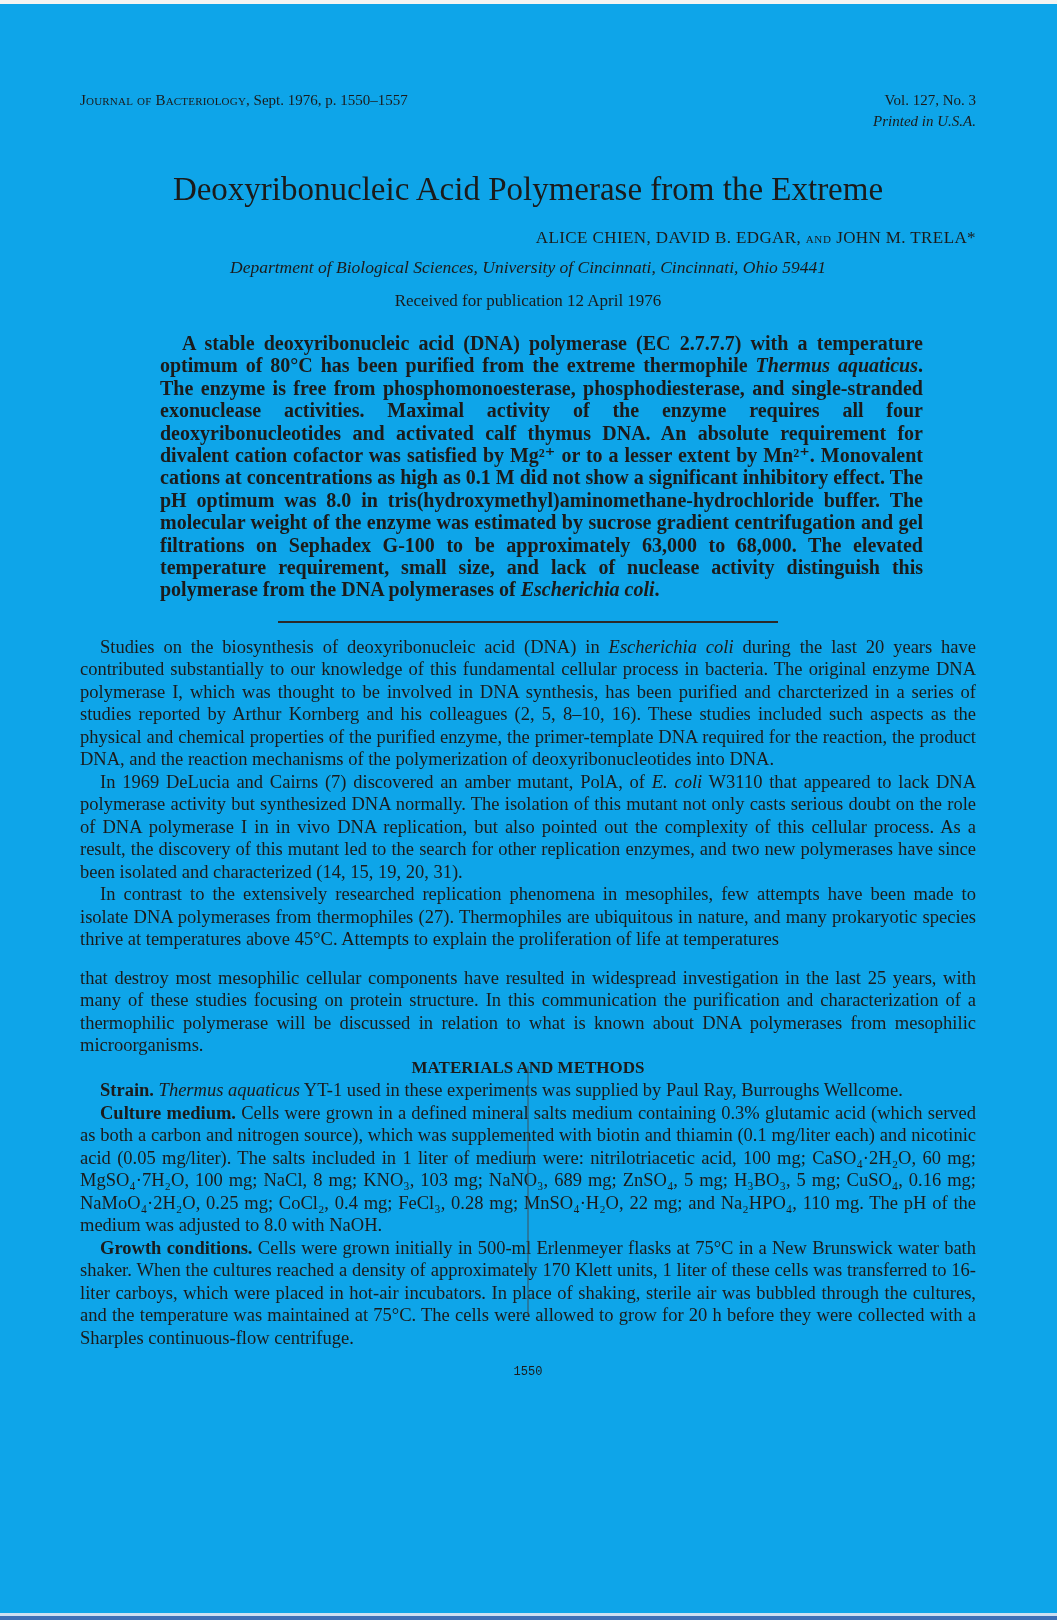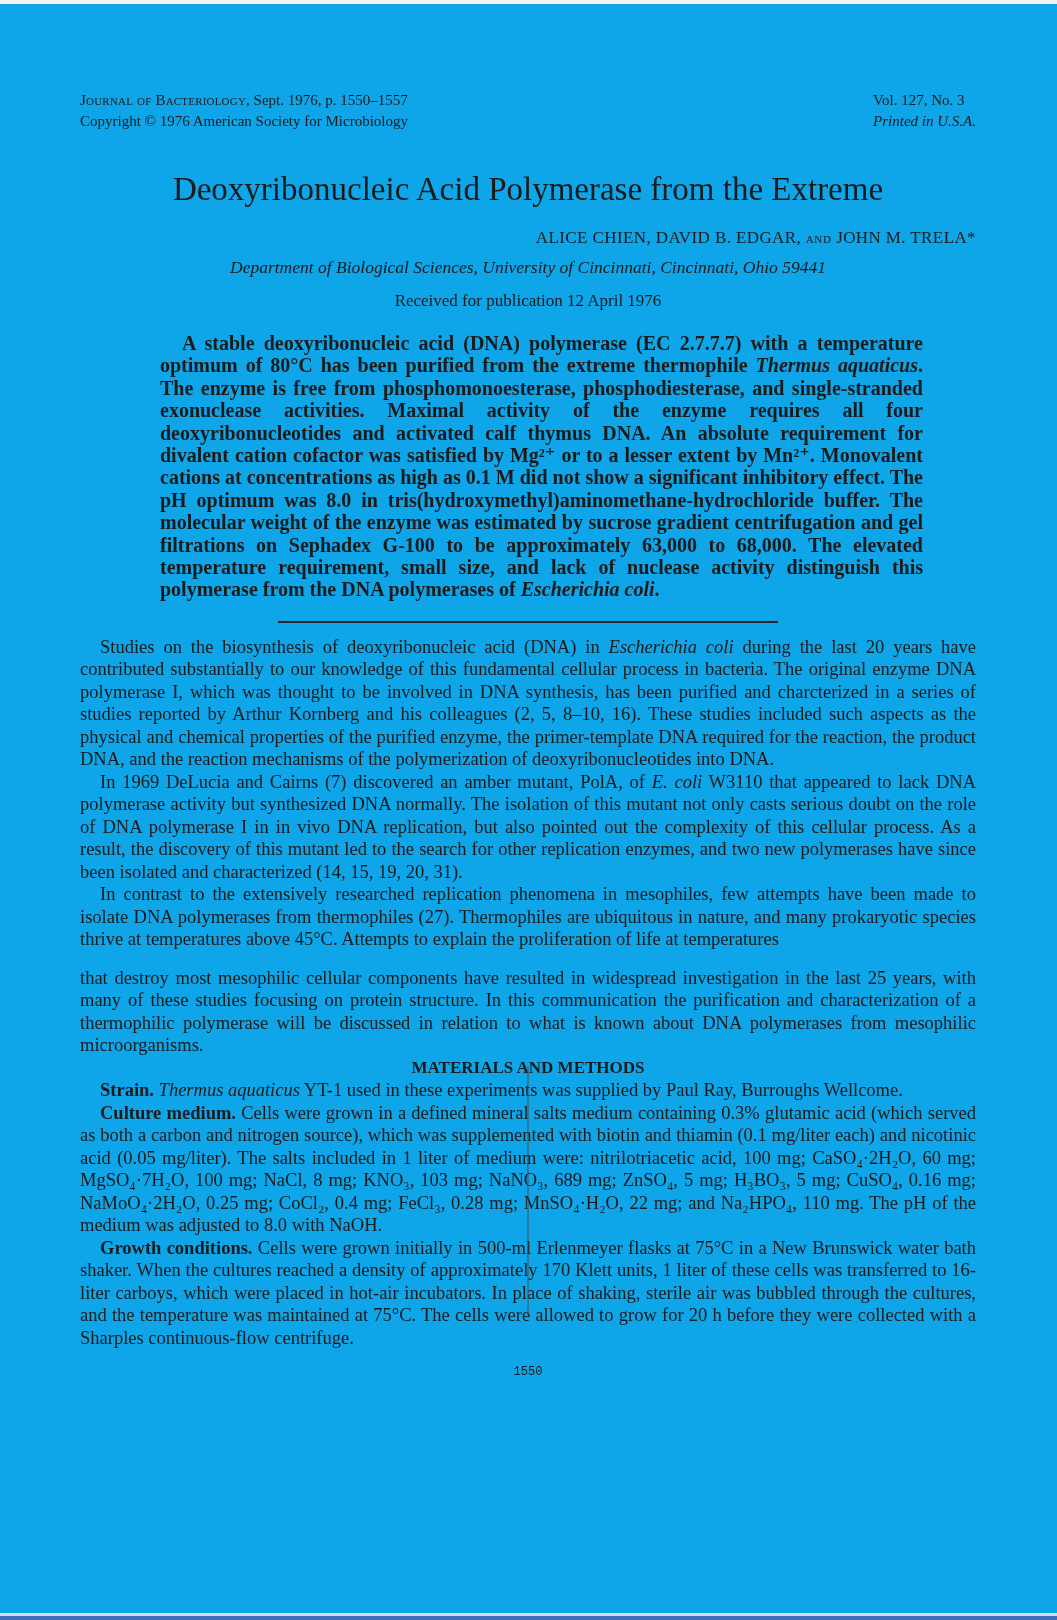--- a/index.html
+++ b/index.html
@@ -10,21 +10,21 @@
     background:#0ea5e9;
     font-family:"Liberation Serif","DejaVu Serif",serif;
     color:#1b1b1b;
     overflow:hidden;
     box-sizing:border-box;
     padding:86px 81px 0 80px;
   }
   
   .hdr{display:flex;justify-content:space-between;font-size:15px;line-height:21px;}
   .hdr-left{text-align:left;}
-  .hdr-right{text-align:left;}
+  .hdr-right{text-align:right;}
   .smallcaps{font-variant:small-caps;letter-spacing:.2px;}
   .italic{font-style:italic;}
   
   .title{margin-top:36px;text-align:center;font-size:33px;line-height:42px;}
   .authors{margin-top:18px;text-align:right;font-size:17px;letter-spacing:.4px;}
   .authors .and{font-variant:small-caps;font-size:15px;letter-spacing:.6px;}
   .affiliation{margin-top:9px;text-align:center;font-size:17.5px;font-style:italic;}
   .received{margin-top:13px;text-align:center;font-size:17px;}
   
   .abstract{
@@ -53,21 +53,20 @@
   }
 </style>
 </head>
 <body>
 
 <div class="page">
 
   <div class="hdr">
     <div class="hdr-left">
       <div><span class="smallcaps">Journal of Bacteriology</span><span>, Sept. 1976, p. 1550–1557</span></div>
-      <div>Copyright © 1976 American Society for Microbiology</div>
     </div>
     <div class="hdr-right">
       <div>Vol. 127, No. 3</div>
       <div class="italic">Printed in U.S.A.</div>
     </div>
   </div>
 
   <div class="title">
     <div>Deoxyribonucleic Acid Polymerase from the Extreme</div>
   </div>

